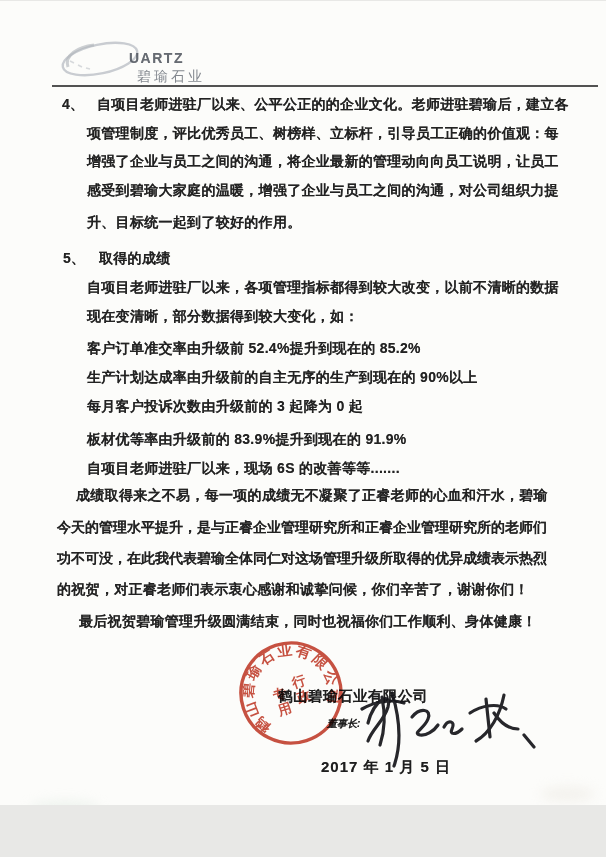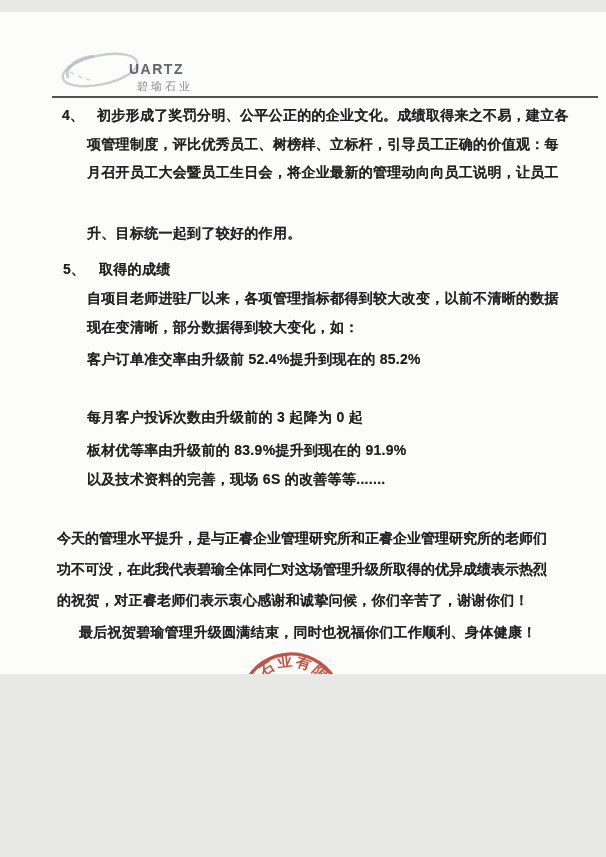--- a/index.html
+++ b/index.html
@@ -1,19 +1,19 @@
 <!DOCTYPE html>
 <html><head>
 <meta charset="utf-8">
 <style>
   html,body{margin:0;padding:0;background:#e8e8e6;}
   .page{
     position:relative;
-    width:606px;height:662px;
-    margin:12px auto;
+    width:606px;height:804px;
+    margin:1px auto;
     background:#fcfcfa;
     overflow:hidden;
     font-family:"Liberation Sans","DejaVu Sans",sans-serif;
     color:#1e1e1e;
   }
   .ln{
     position:absolute;
     white-space:nowrap;
     font-size:14px;
     letter-spacing:0.3px;
@@ -29,21 +29,21 @@
     background:#343434;opacity:.85;
   }
   .logo-brand{
     position:absolute;left:129px;top:49px;
     font-size:14px;font-weight:600;letter-spacing:1.5px;
     color:#4d525b;opacity:.85;
     text-shadow:0 0 .6px rgba(77,82,91,.5);
   }
   .logo-sub{
     position:absolute;left:137px;top:67px;
-    font-size:11px;letter-spacing:3px;color:#656b74;opacity:.8;
+    font-size:14px;letter-spacing:3px;color:#656b74;opacity:.8;
   }
   .logo-swoosh{position:absolute;left:56px;top:36px;opacity:.75;}
   .stamp{
     position:absolute;left:235px;top:636px;width:112px;height:112px;
     mix-blend-mode:multiply;opacity:.88;filter:blur(.4px);
     z-index:5;
   }
   .sig{
     position:absolute;left:348px;top:682px;width:200px;height:95px;
     z-index:6;opacity:.92;
@@ -64,35 +64,38 @@
     <ellipse cx="44" cy="22" rx="38" ry="14.5" transform="rotate(-12 44 22)" fill="none" stroke="#b8bdc4" stroke-width="2.4"></ellipse>
     <path d="M12,30 C8,18 22,10 38,8" fill="none" stroke="#9aa0a8" stroke-width="3" opacity="0.65"></path>
     <path d="M14,24 l4,2 M22,28 l4,2 M30,31 l4,1" stroke="#aab0b8" stroke-width="1.6" opacity="0.6"></path>
   </svg>
   <div class="logo-brand">UARTZ</div>
   <div class="logo-sub">碧瑜石业</div>
 
   <div class="rule"></div>
 
   <div class="ln num" style="left:62px;top:95px">4、</div>
-  <div class="ln" style="left:97px;top:95px">初步形成了奖罚分明、公平公正的的企业文化。成绩取得来之不易，建立各</div>
+  <div class="ln" style="left:97px;top:95px">自项目老师进驻厂以来、公平公正的的企业文化。老师进驻碧瑜后，建立各</div>
   <div class="ln" style="left:87px;top:124px">项管理制度，评比优秀员工、树榜样、立标杆，引导员工正确的价值观：每</div>
-  <div class="ln" style="left:87px;top:152px">月召开员工大会暨员工生日会，将企业最新的管理动向向员工说明，让员工</div>
+  <div class="ln" style="left:87px;top:152px">增强了企业与员工之间的沟通，将企业最新的管理动向向员工说明，让员工</div>
+  <div class="ln" style="left:87px;top:181px">感受到碧瑜大家庭的温暖，增强了企业与员工之间的沟通，对公司组织力提</div>
   <div class="ln" style="left:87px;top:213px">升、目标统一起到了较好的作用。</div>
 
   <div class="ln num" style="left:63px;top:249px">5、</div>
   <div class="ln" style="left:99px;top:249px">取得的成绩</div>
   <div class="ln" style="left:87px;top:278px">自项目老师进驻厂以来，各项管理指标都得到较大改变，以前不清晰的数据</div>
   <div class="ln" style="left:87px;top:307px">现在变清晰，部分数据得到较大变化，如：</div>
 
   <div class="ln" style="left:87px;top:339px">客户订单准交率由升级前 52.4%提升到现在的 85.2%</div>
+  <div class="ln" style="left:87px;top:368px">生产计划达成率由升级前的自主无序的生产到现在的 90%以上</div>
   <div class="ln" style="left:87px;top:397px">每月客户投诉次数由升级前的 3 起降为 0 起</div>
   <div class="ln" style="left:87px;top:430px">板材优等率由升级前的 83.9%提升到现在的 91.9%</div>
-  <div class="ln" style="left:87px;top:459px">以及技术资料的完善，现场 6S 的改善等等.......</div>
+  <div class="ln" style="left:87px;top:459px">自项目老师进驻厂以来，现场 6S 的改善等等.......</div>
 
+  <div class="ln" style="left:76px;top:486px">成绩取得来之不易，每一项的成绩无不凝聚了正睿老师的心血和汗水，碧瑜</div>
   <div class="ln wide" style="left:57px;top:518px">今天的管理水平提升，是与正睿企业管理研究所和正睿企业管理研究所的老师们</div>
   <div class="ln wide" style="left:57px;top:549px">功不可没，在此我代表碧瑜全体同仁对这场管理升级所取得的优异成绩表示热烈</div>
   <div class="ln" style="left:57px;top:580px">的祝贺，对正睿老师们表示衷心感谢和诚挚问候，你们辛苦了，谢谢你们！</div>
   <div class="ln" style="left:79px;top:612px">最后祝贺碧瑜管理升级圆满结束，同时也祝福你们工作顺利、身体健康！</div>
 
   <svg class="stamp" viewBox="0 0 112 112">
     <g transform="rotate(-18 56 56)" fill="#c23a28" stroke="none">
       <circle cx="56" cy="56" r="50" fill="none" stroke="#c23a28" stroke-width="3.4"></circle>
       <defs>
         <path id="ringPath" d="M 27.8 81.4 A 38 38 0 1 1 84.2 81.4" fill="none"></path>

